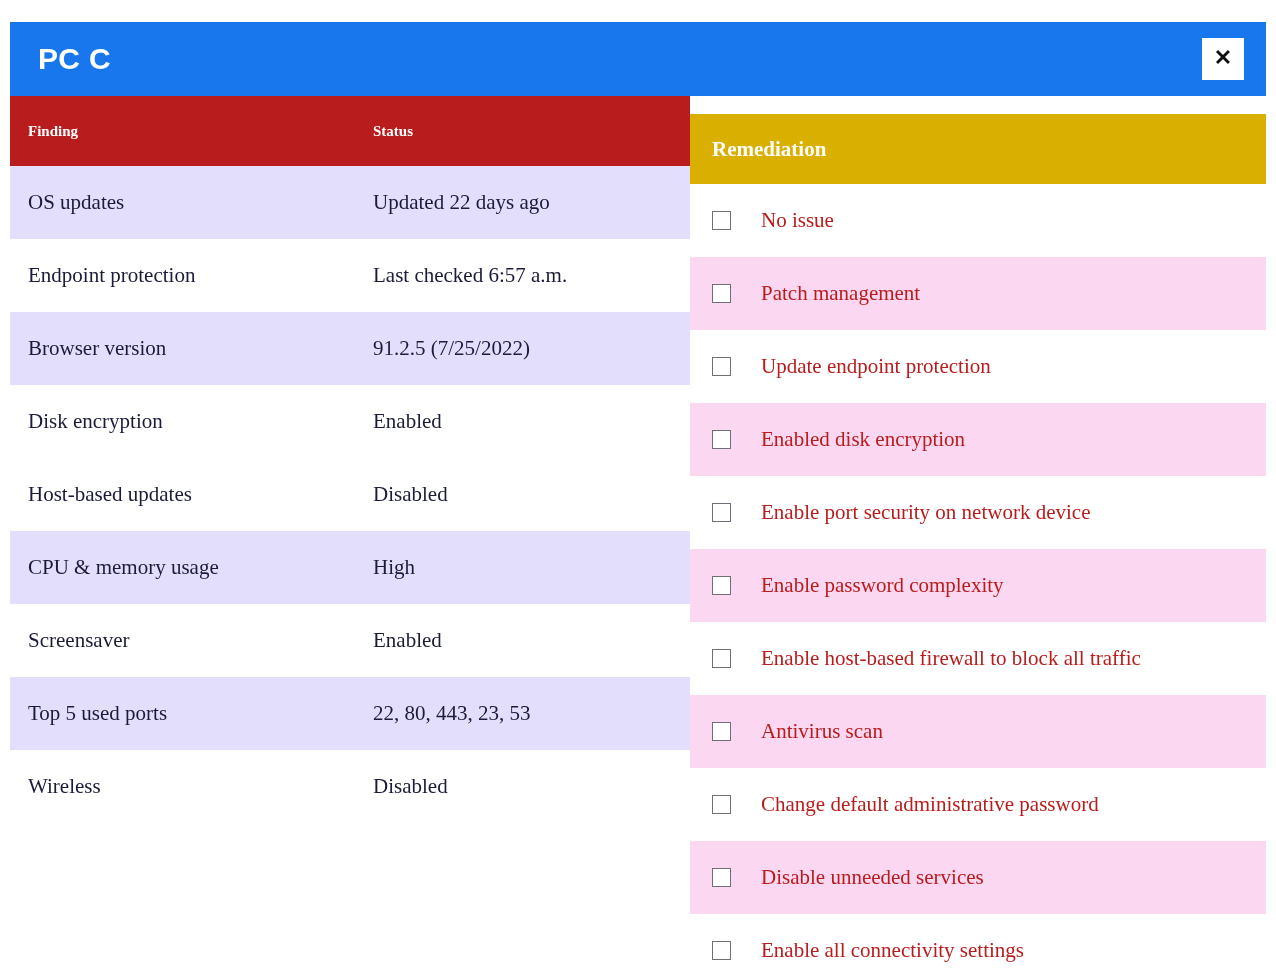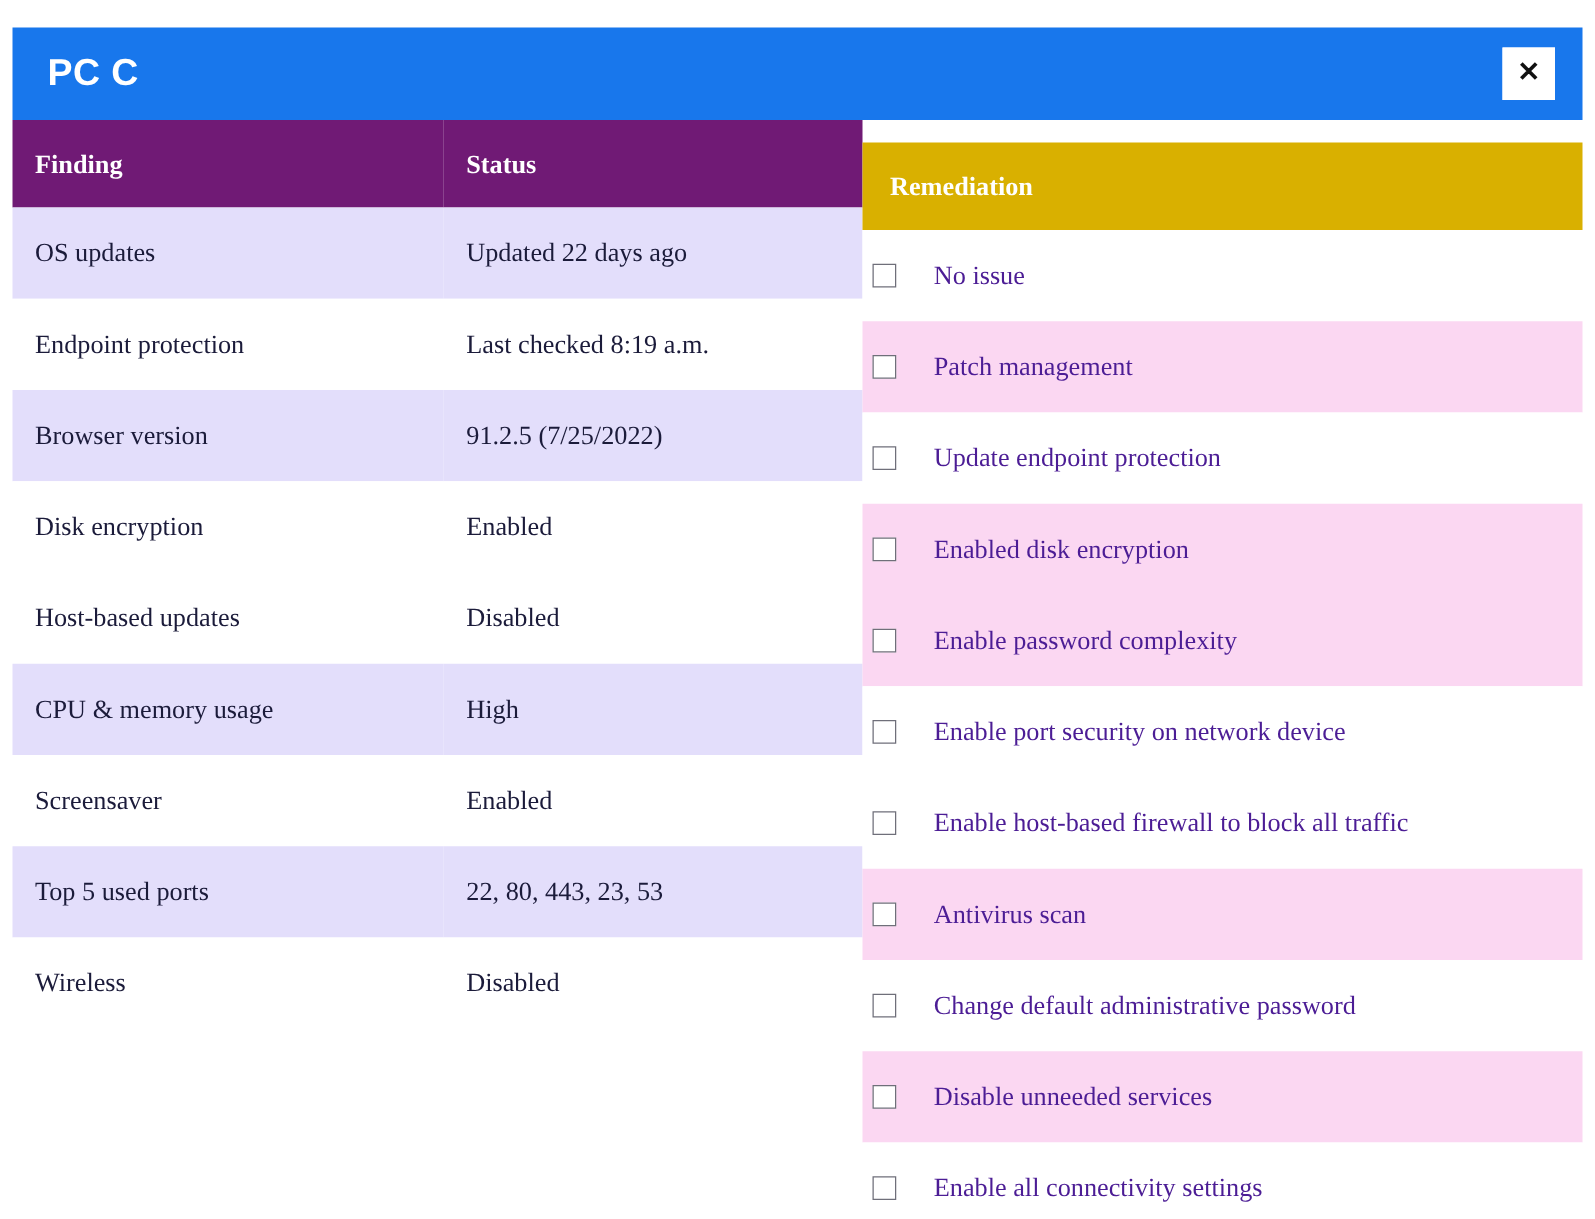--- a/index.html
+++ b/index.html
@@ -79,25 +79,25 @@
   .findings-table td {
     text-align: left;
     padding: 0 18px;
     height: 73px;
     font-size: 21px;
     color: #1b1b3a;
     vertical-align: middle;
     box-sizing: border-box;
   }
   .findings-table th {
-    background: #701a75;
+    background: #b91c1c;
     color: #ffffff;
     font-family: "Liberation Serif", serif;
     font-weight: bold;
-    font-size: 21px;
+    font-size: 15px;
     height: 70px;
   }
   .col-finding { width: 345px; }
   .col-status  { width: 335px; }
 
   .findings-table tr.odd td  { background: #e3defb; }
   .findings-table tr.even td { background: #ffffff; }
 
   
   .remediation {
@@ -113,24 +113,24 @@
     display: flex;
     align-items: center;
     padding-left: 22px;
     box-sizing: border-box;
     margin-top: 18px;
   }
   .rem-row {
     height: 73px;
     display: flex;
     align-items: center;
-    padding-left: 8px;
+    padding-left: 22px;
     box-sizing: border-box;
     font-size: 21px;
-    color: #4c1d95;
+    color: #b91c1c;
   }
   .rem-row.odd  { background: #ffffff; }
   .rem-row.even { background: #fbd7f2; }
 
   .rem-checkbox {
     width: 19px;
     height: 19px;
     border: 1px solid #6f6f7a;
     background: #ffffff;
     flex: 0 0 19px;
@@ -163,21 +163,21 @@
           <th class="col-status">Status</th>
         </tr>
       </thead>
       <tbody>
         <tr class="odd">
           <td>OS updates</td>
           <td>Updated 22 days ago</td>
         </tr>
         <tr class="even">
           <td>Endpoint protection</td>
-          <td>Last checked 8:19 a.m.</td>
+          <td>Last checked 6:57 a.m.</td>
         </tr>
         <tr class="odd">
           <td>Browser version</td>
           <td>91.2.5 (7/25/2022)</td>
         </tr>
         <tr class="even">
           <td>Disk encryption</td>
           <td>Enabled</td>
         </tr>
         <tr class="even">
@@ -215,27 +215,27 @@
         <span class="rem-label">Patch management</span>
       </div>
       <div class="rem-row odd">
         <span class="rem-checkbox"></span>
         <span class="rem-label">Update endpoint protection</span>
       </div>
       <div class="rem-row even">
         <span class="rem-checkbox"></span>
         <span class="rem-label">Enabled disk encryption</span>
       </div>
+      <div class="rem-row odd">
+        <span class="rem-checkbox"></span>
+        <span class="rem-label">Enable port security on network device</span>
+      </div>
       <div class="rem-row even">
         <span class="rem-checkbox"></span>
         <span class="rem-label">Enable password complexity</span>
-      </div>
-      <div class="rem-row odd">
-        <span class="rem-checkbox"></span>
-        <span class="rem-label">Enable port security on network device</span>
       </div>
       <div class="rem-row odd">
         <span class="rem-checkbox"></span>
         <span class="rem-label">Enable host-based firewall to block all traffic</span>
       </div>
       <div class="rem-row even">
         <span class="rem-checkbox"></span>
         <span class="rem-label">Antivirus scan</span>
       </div>
       <div class="rem-row odd">

